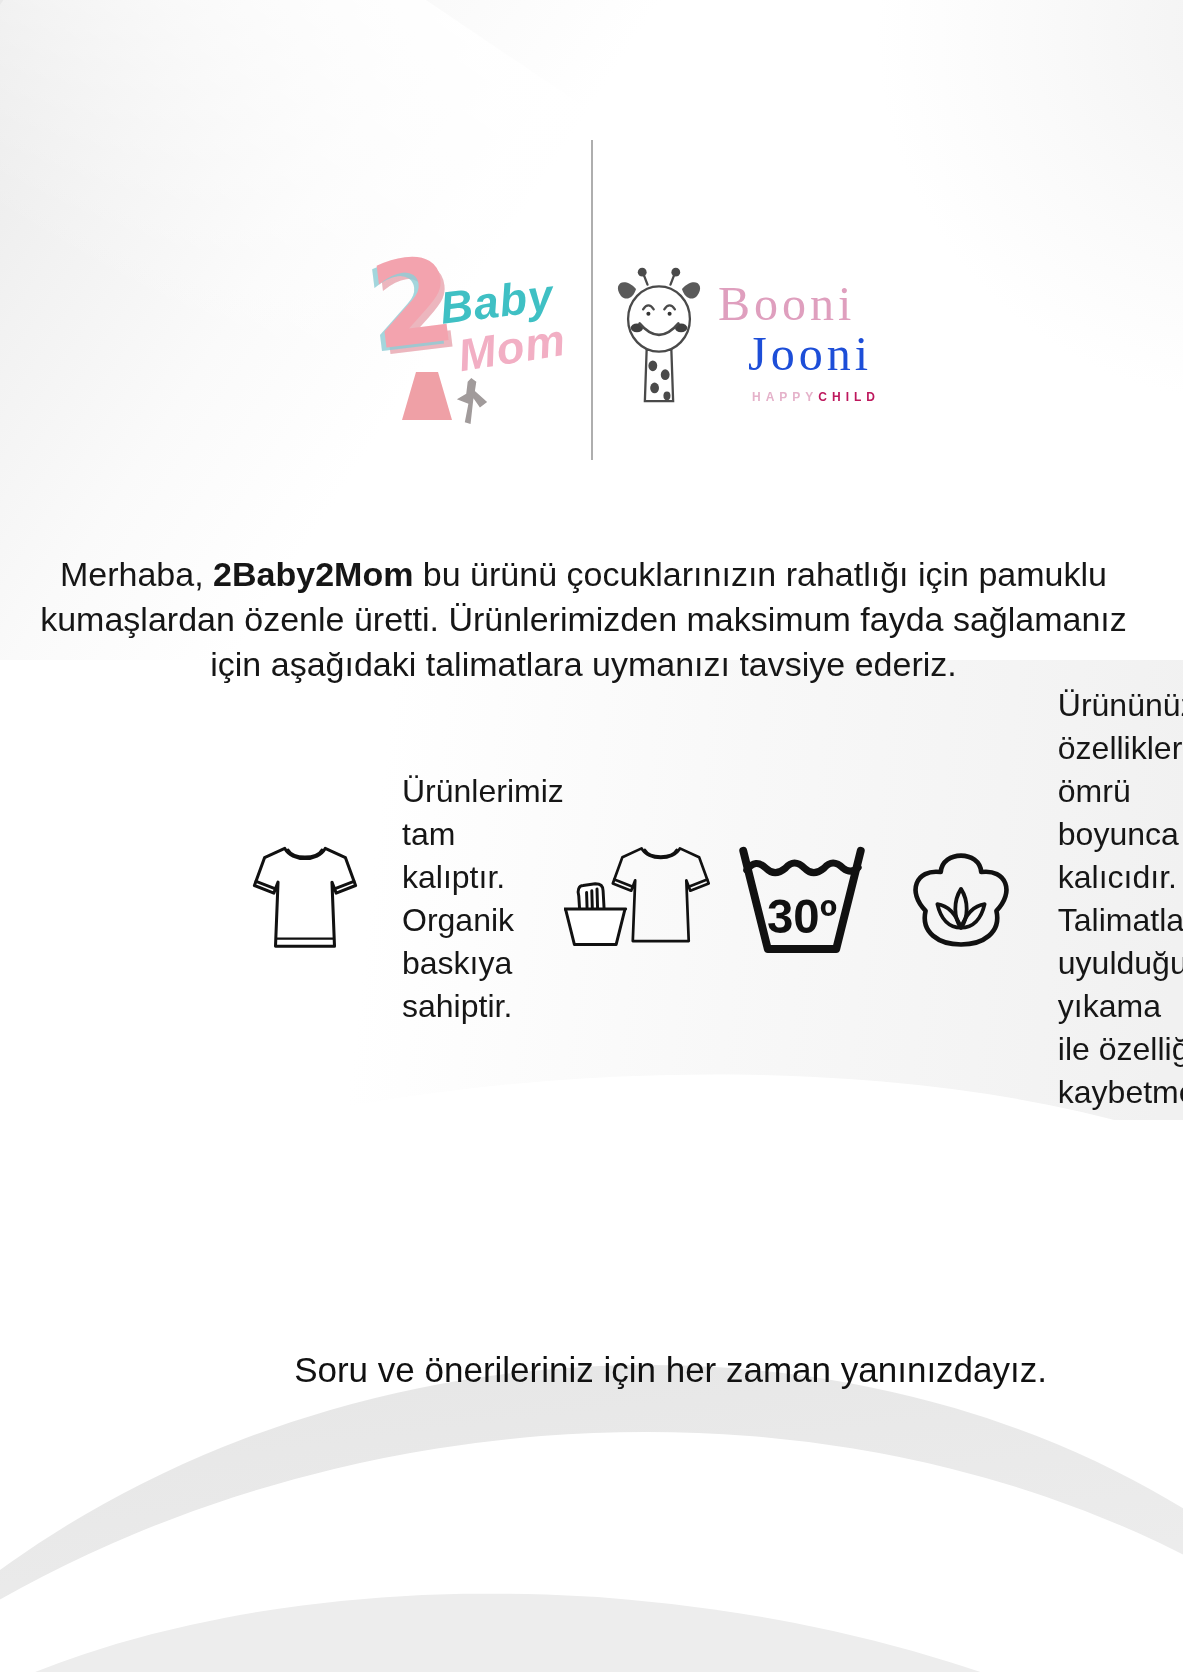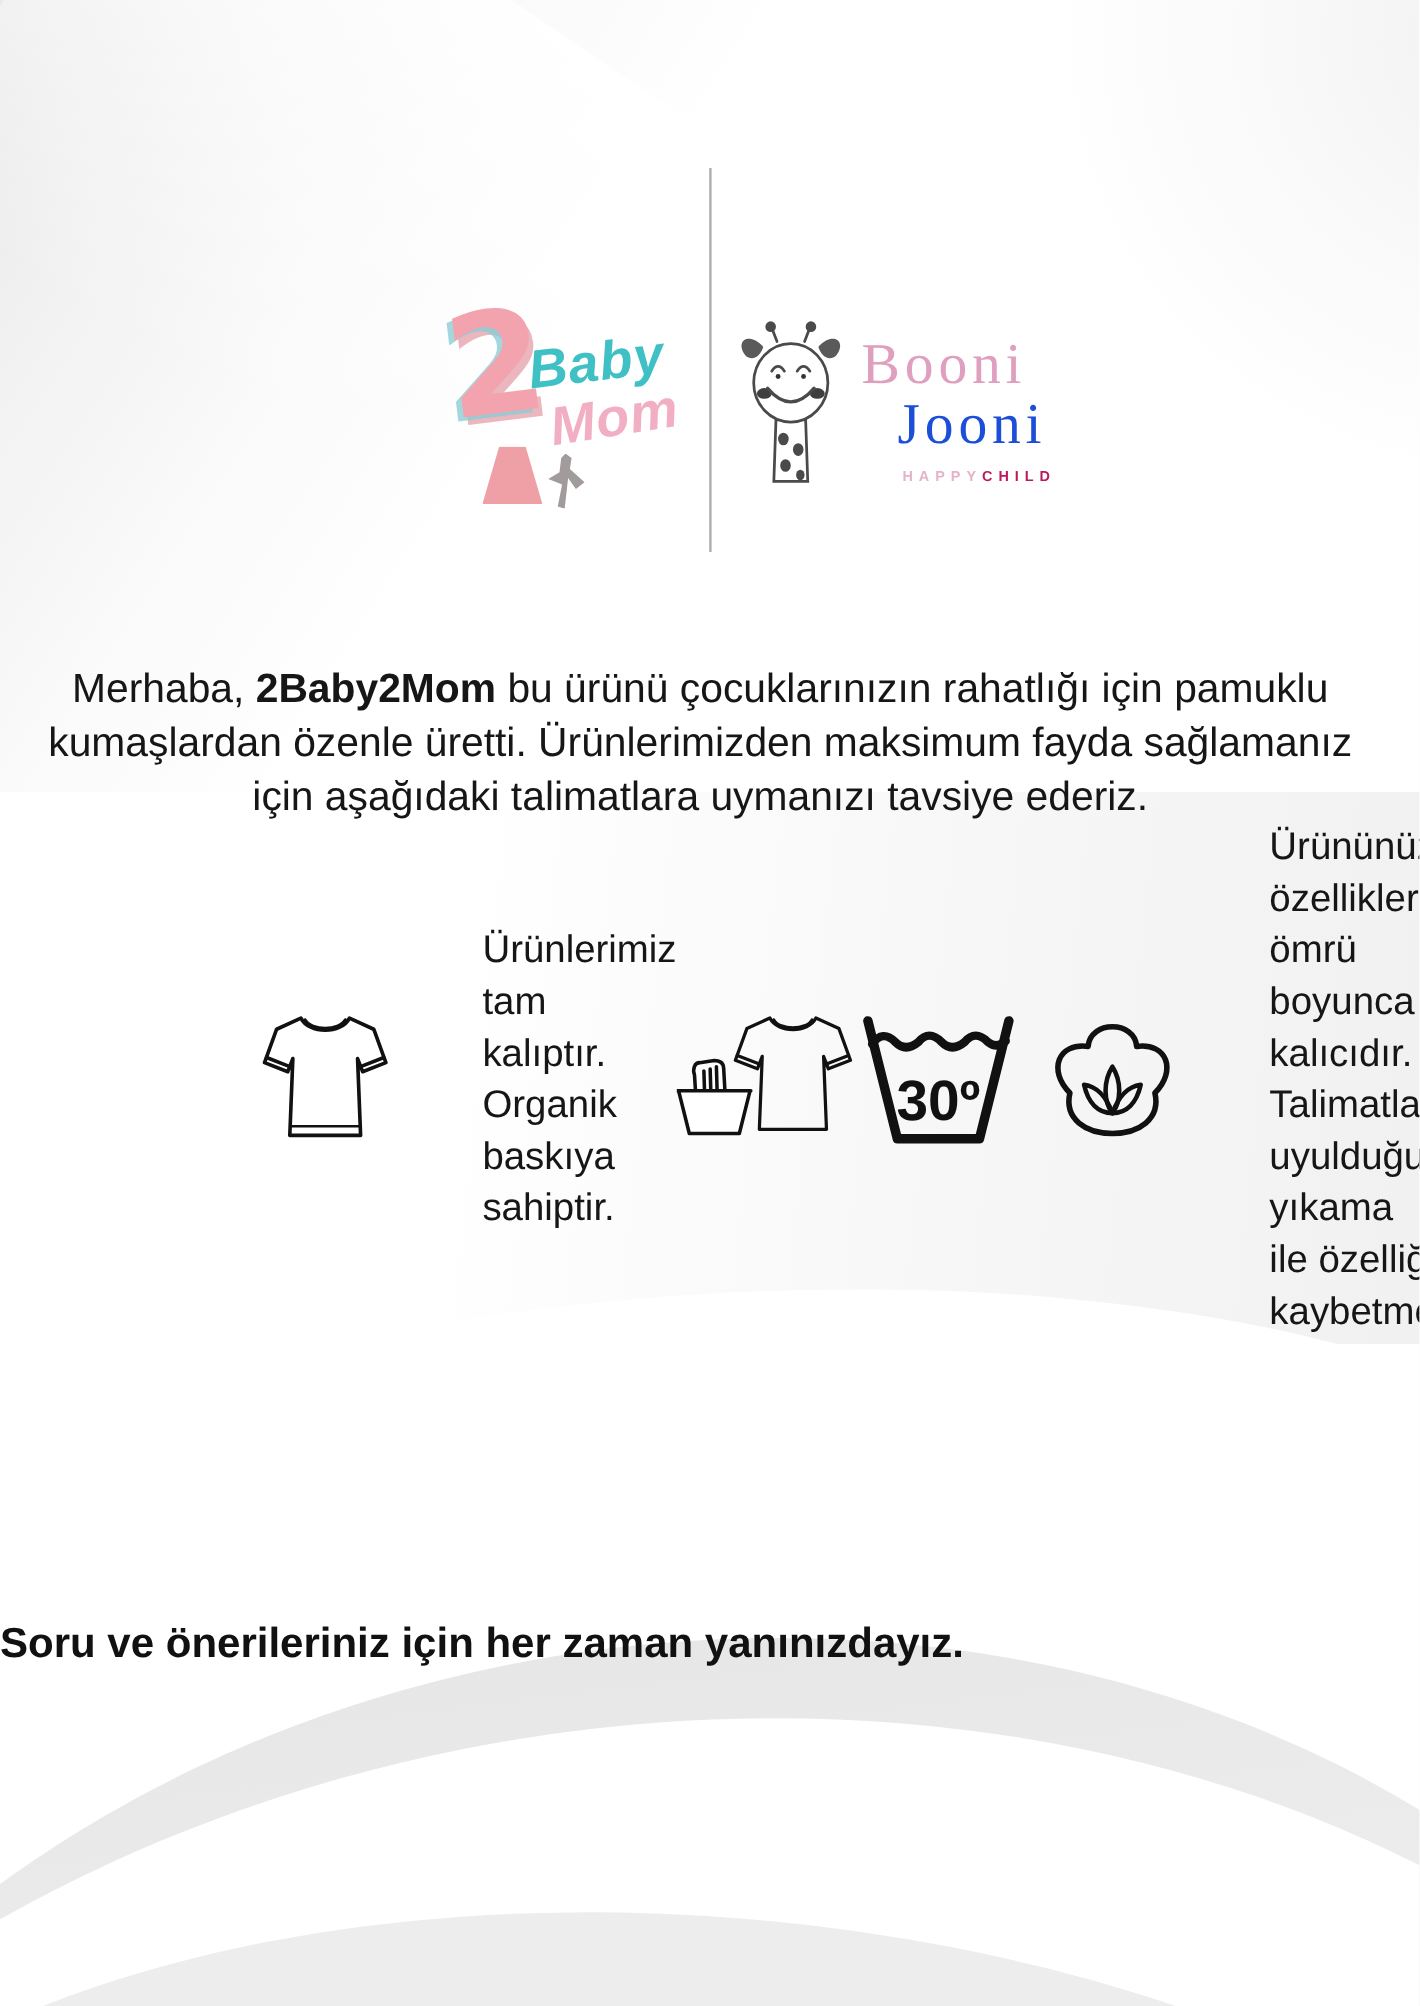--- a/index.html
+++ b/index.html
@@ -51,26 +51,26 @@
   .tag-happy{color:#e5b2ca;}
   .tag-child{color:#be185d;}
   
   .intro{position:absolute;left:32px;top:518px;width:1103px;text-align:center;
     font-size:34px;line-height:45px;color:#161616;}
   .intro b{font-weight:700;}
   
   .care-list{position:absolute;left:212px;top:684px;width:840px;display:flex;
     flex-direction:row;}
   .care-item{display:flex;align-items:center;margin-bottom:14px;}
-  .care-icon-box{width:152px;min-width:152px;display:flex;justify-content:flex-start;align-items:center;}
+  .care-icon-box{width:152px;min-width:152px;display:flex;justify-content:flex-end;align-items:center;}
   .care-text{margin-left:38px;font-size:32px;line-height:43px;color:#161616;white-space:pre-line;}
   .wash-temp{font-family:"Liberation Sans",sans-serif;font-weight:700;font-size:54px;fill:#111;}
   
-  .footer-note{position:absolute;left:0;top:1350px;width:1047px;text-align:left;
-    font-size:35px;font-weight:700;color:#111;}
+  .footer-note{position:absolute;left:0;top:1350px;width:1047px;text-align:right;
+    font-size:35px;font-weight:400;color:#111;}
 </style>
 </head>
 <body>
 
 <div class="page">
 
   <div class="bg">
     <div class="sw-tl"></div>
     <div class="sw-tl2"></div>
     <div class="sw-tr"></div>

